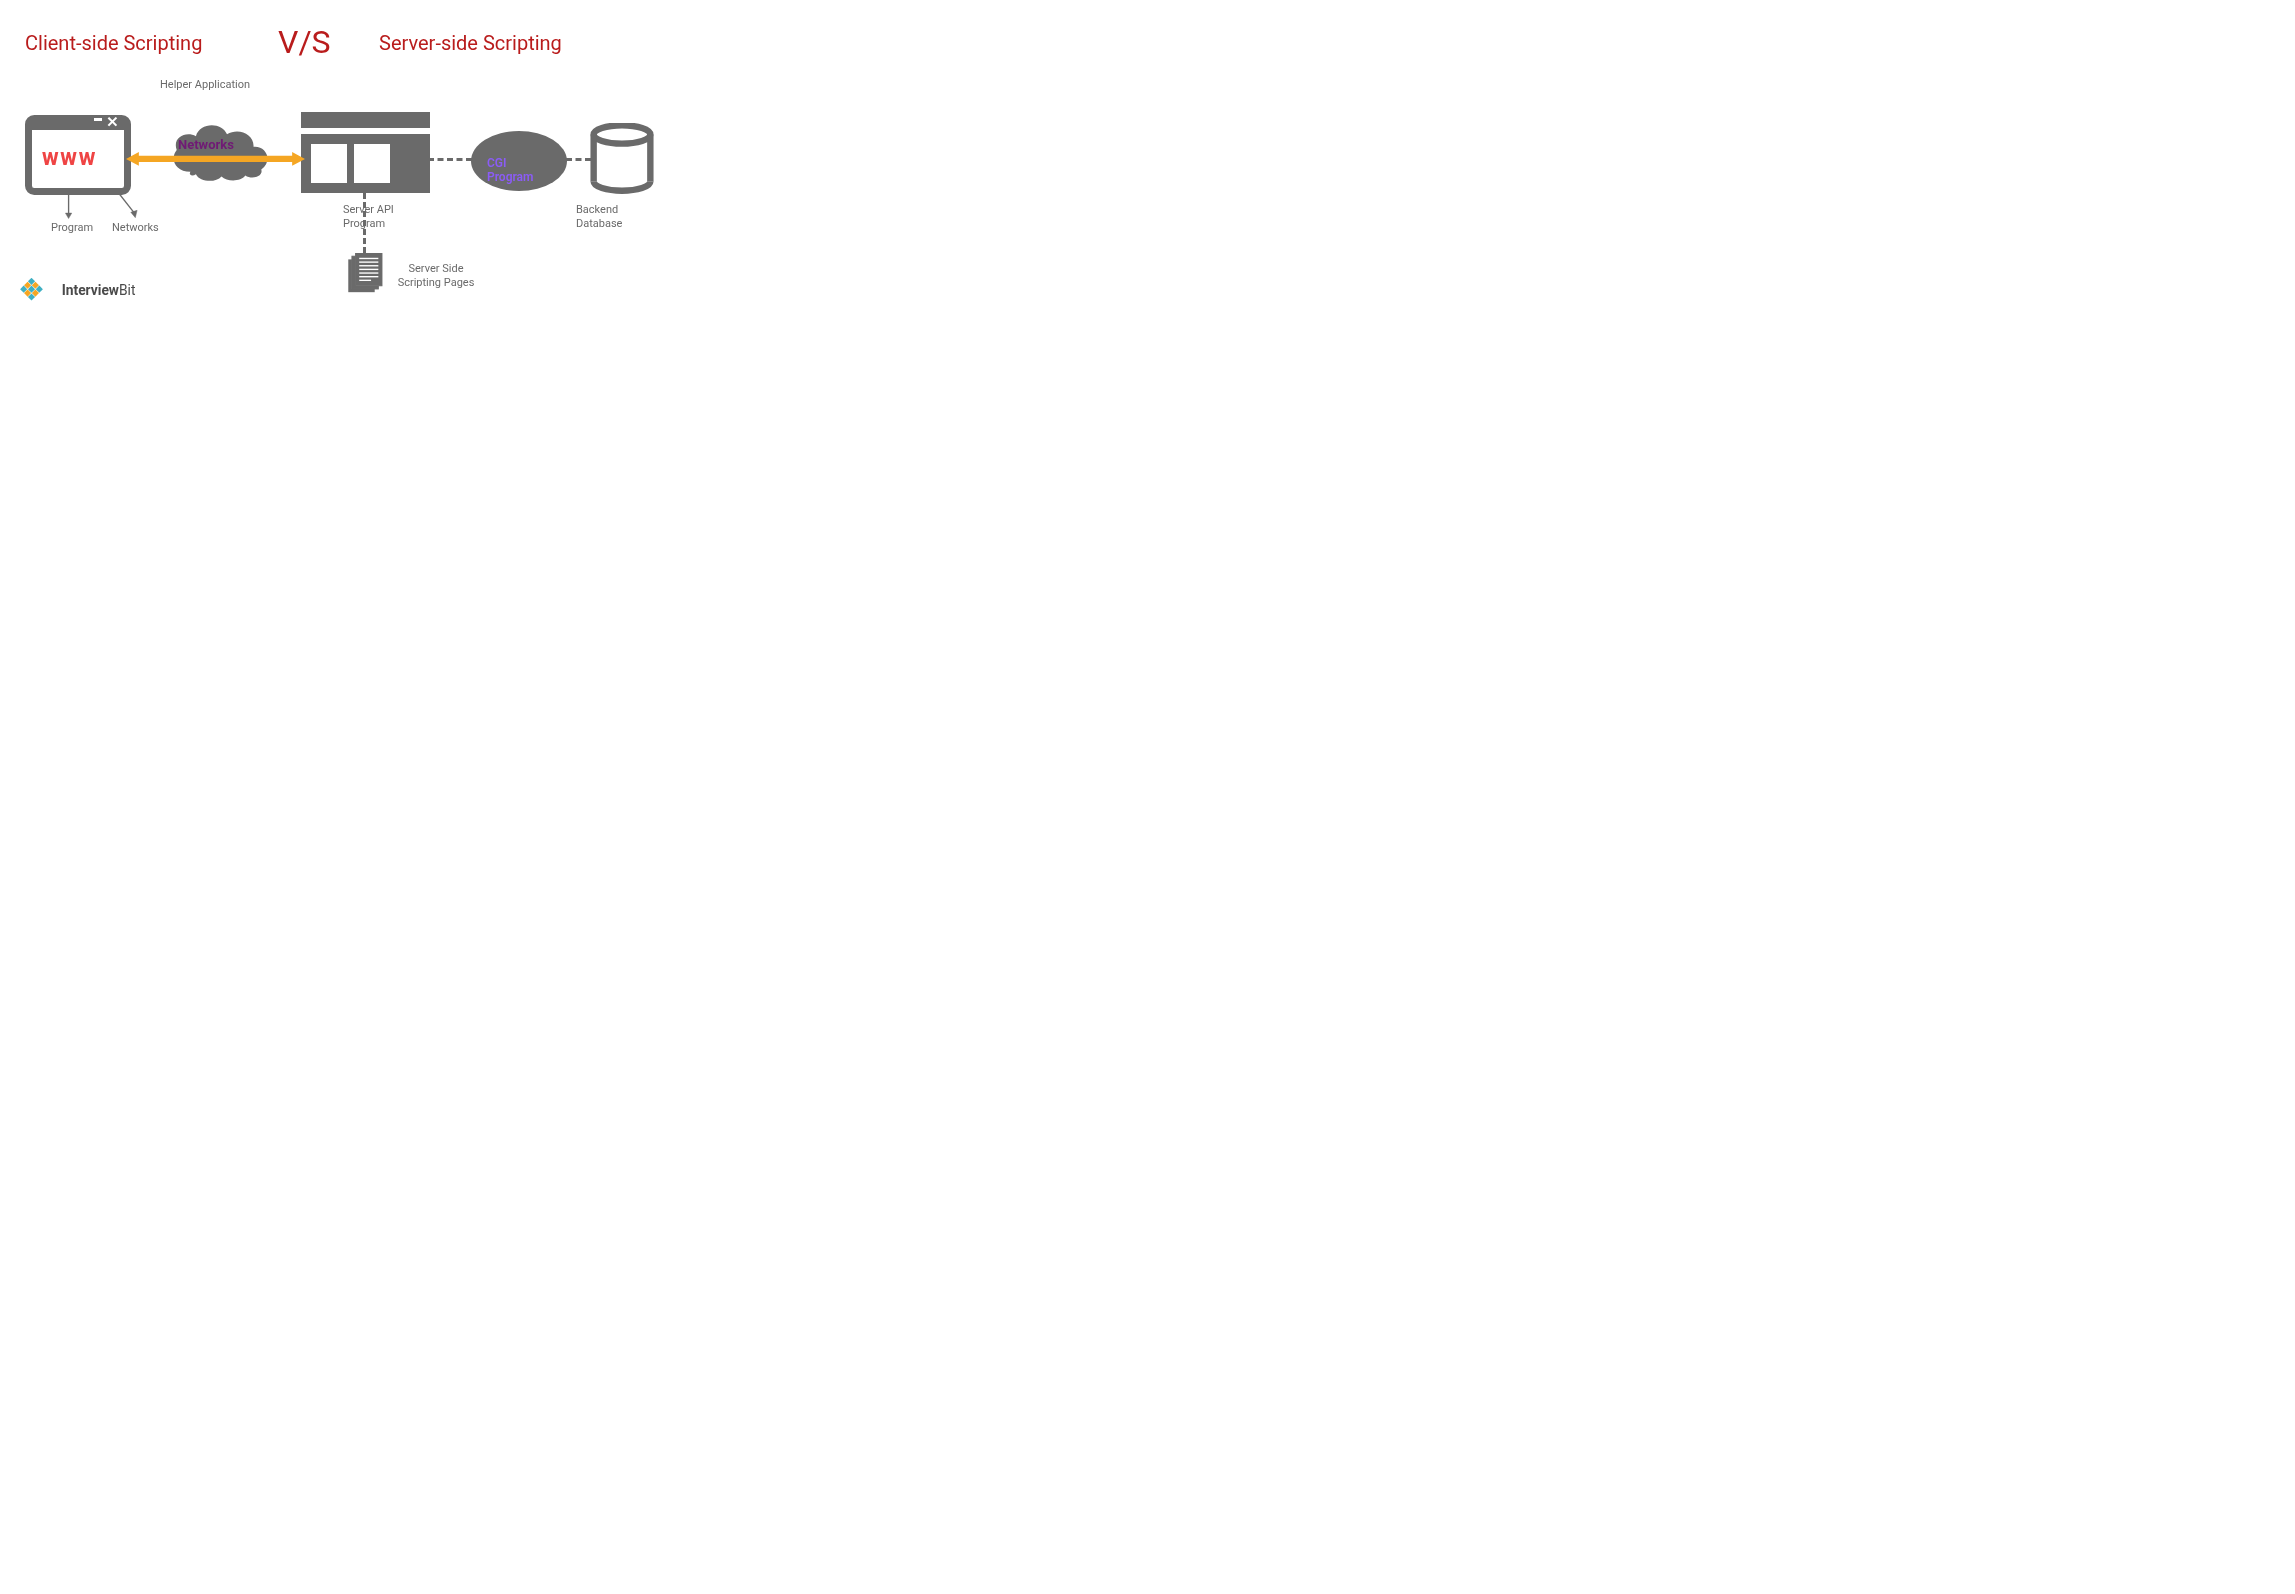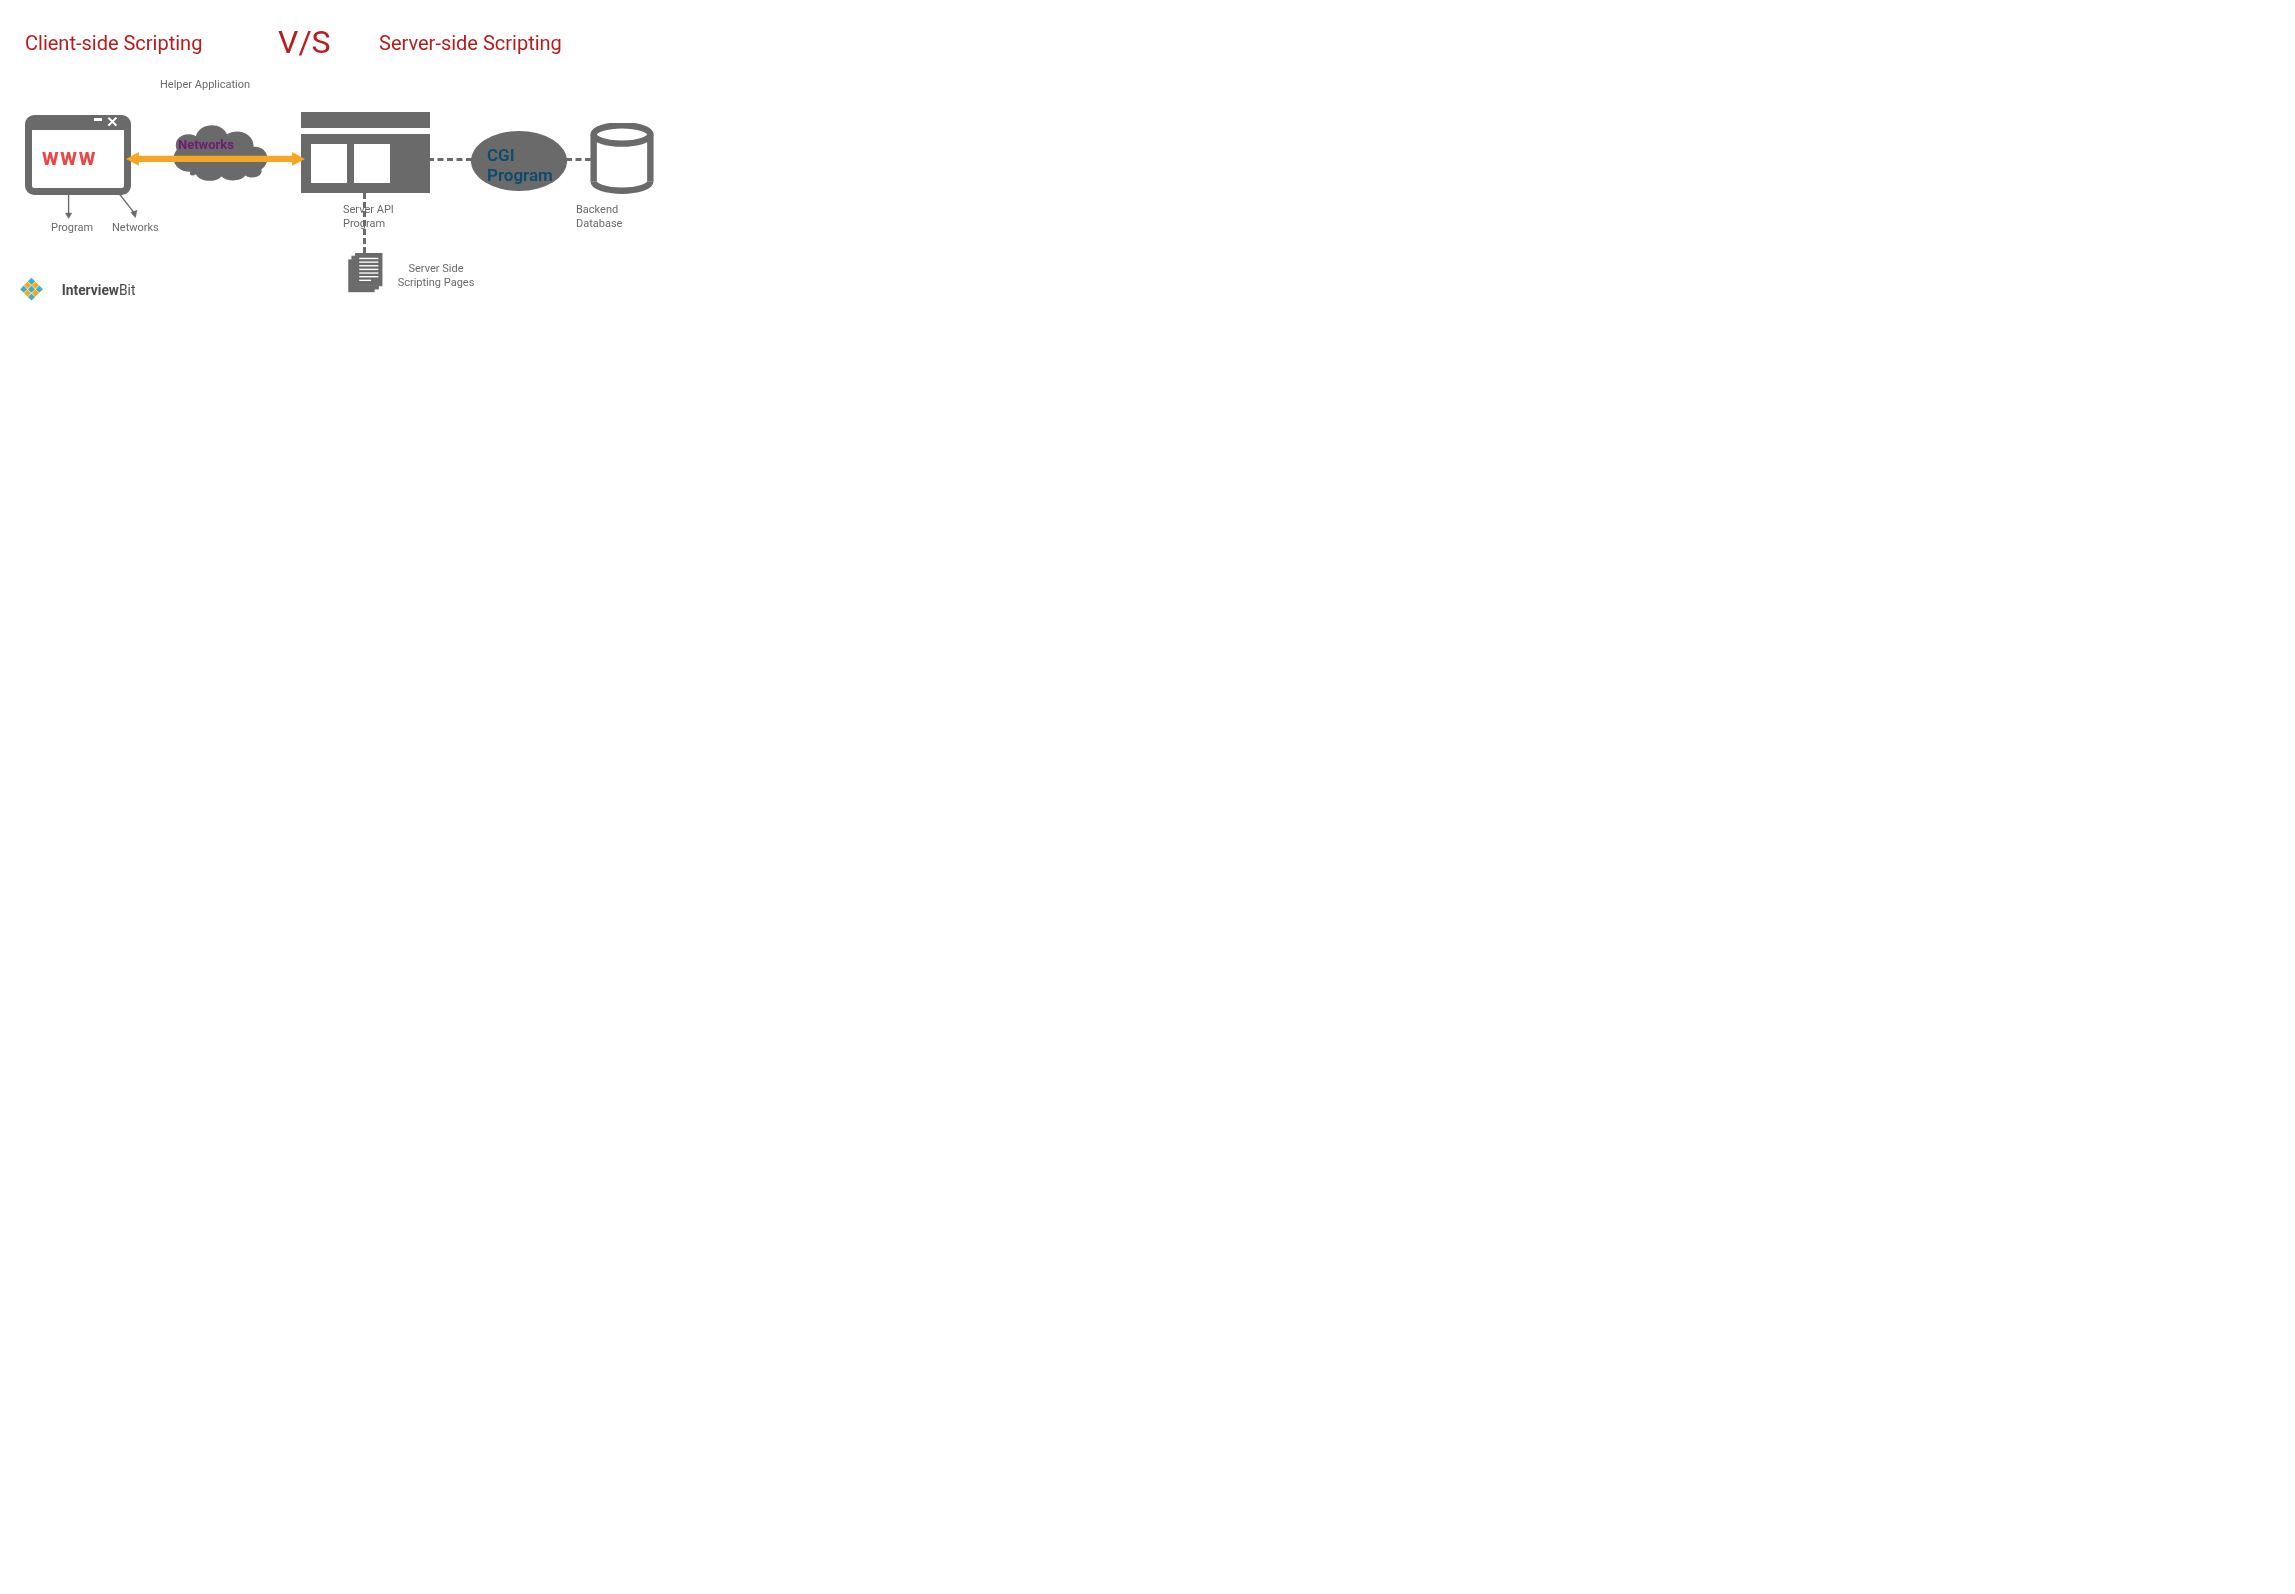--- a/index.html
+++ b/index.html
@@ -37,21 +37,21 @@
     font-size: 11px;
     text-align: left;
     line-height: 1.3;
   }
   .label-helper { top: 78px; left: 160px; width: 92px; }
   .label-networks { top: 137px; left: 178px; font-size: 13px; font-weight: 700; color: #701a75; z-index: 10; }
   .label-browser { top: 221px; left: 51px; }
   .label-scripting { top: 221px; left: 112px; }
   .label-serverapi { top: 203px; left: 343px; width: 83px; }
   .label-serverside { top: 262px; left: 390px; width: 92px; text-align: center; }
-  .label-cgi { top: 145px; left: 487px; width: 64px; font-weight: 600; color: #0c4a6e; z-index: 10; font-size: 17px; line-height: 1.2; }
+  .label-cgi { top: 156px; left: 487px; width: 64px; font-weight: 600; color: #8b5cf6; z-index: 10; font-size: 12px; line-height: 1.2; }
   .label-backend { top: 203px; left: 576px; width: 83px; }
 
   
   .browser-window {
     position: absolute;
     top: 115px;
     left: 25px;
     width: 106px;
     height: 80px;
     border: 7.3px solid #6a6a6a;

